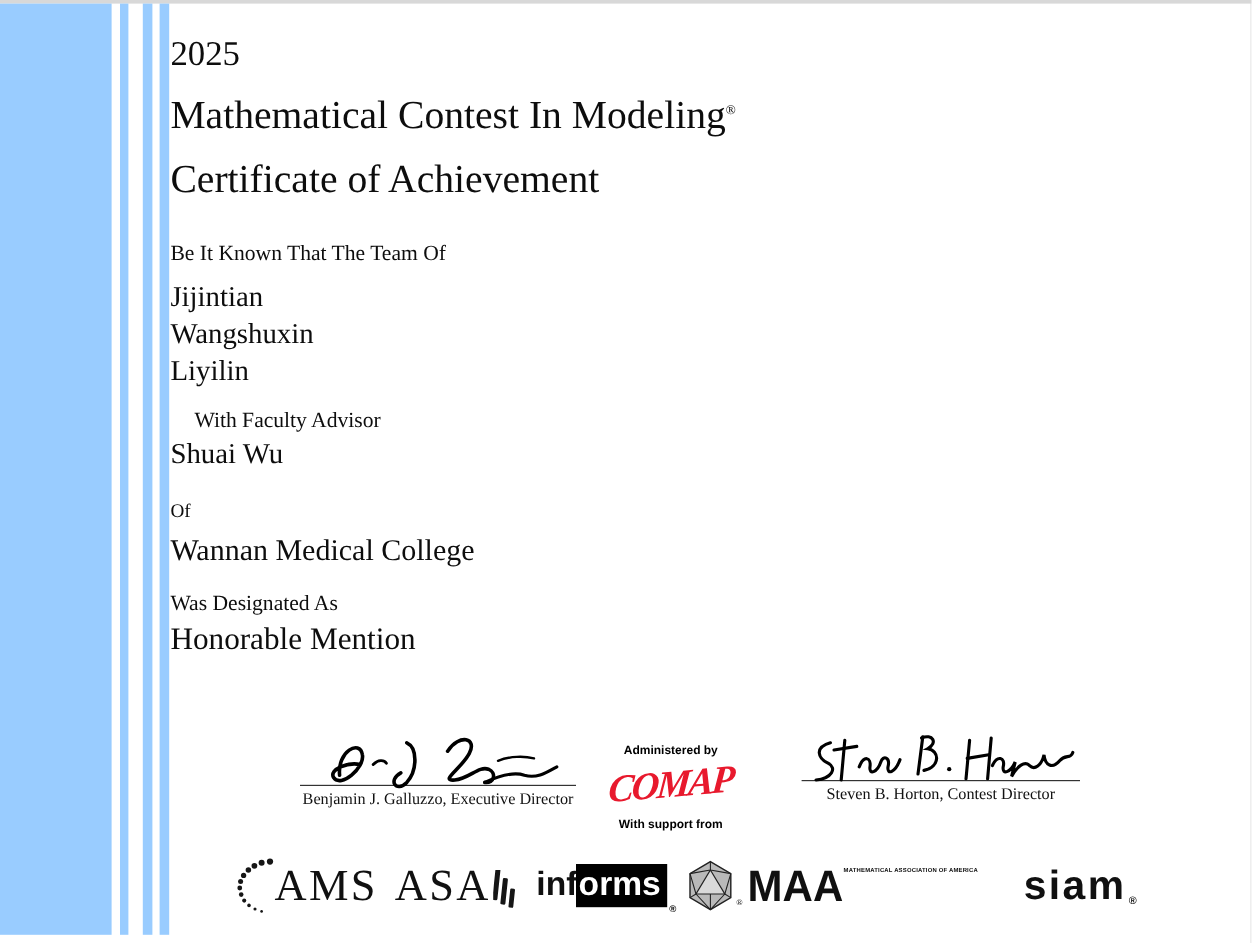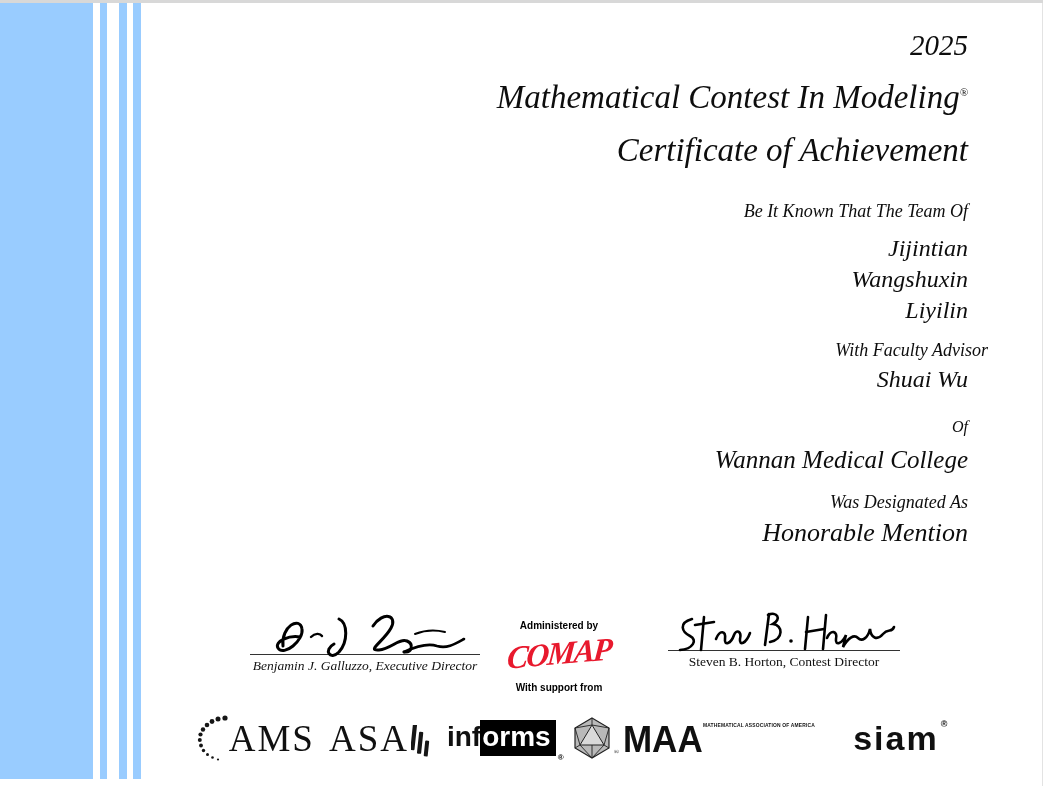--- a/index.html
+++ b/index.html
@@ -10,37 +10,37 @@
   }
   #page{position:absolute;inset:0;background:#fff;border-right:1px solid #e3e3e3;}
   .top-border{position:absolute;top:0;left:0;width:1043px;height:3px;background:#d8d8d8;}
   
   .blue{position:absolute;top:3px;height:776px;background:#99ccff;}
   .band{left:0;width:93px;}
   .stripe1{left:100px;width:7px;}
   .stripe2{left:119px;width:8px;}
   .stripe3{left:133px;width:8px;}
   
-  .cline{position:absolute;left:142px;width:826px;text-align:right;color:#0d0d0d;font-style:italic;}
+  .cline{position:absolute;left:142px;width:826px;text-align:left;color:#0d0d0d;}
   .year{top:29px;font-size:29px;}
   .title{top:79px;font-size:33px;}
   .title sup{font-size:11px;vertical-align:super;}
   .subtitle{top:132px;font-size:33px;}
   .intro{font-size:18px;}
   .team-intro{top:201px;}
   .names{top:233px;font-size:24px;line-height:31px;}
   .advisor-intro{top:340px;padding-left:20px;}
   .advisor-name{top:366px;font-size:24px;}
   .of{top:418px;font-size:16px;}
   .institution{top:446px;font-size:25px;}
   .designated{top:492px;}
   .designation{top:518px;font-size:26px;}
   
   .sigblock{position:absolute;text-align:center;}
-  .sig-left{left:250px;top:606px;width:230px;font-style:italic;}
+  .sig-left{left:250px;top:606px;width:230px;}
   .sig-right{left:668px;top:610px;width:232px;}
   .sigline{border-top:1.5px solid #333;width:100%;margin-top:-6px;}
   .siglabel{font-size:13.5px;margin-top:3px;color:#111;}
   .sig-svg{display:block;margin:0 auto;}
   .center-block{left:500px;top:620px;width:118px;position:absolute;text-align:center;}
   .small-bold{font-family:"Liberation Sans",sans-serif;font-weight:bold;font-size:10px;color:#000;}
   .comap{
     font-family:"Liberation Serif",serif;font-style:italic;font-weight:bold;
     font-size:32px;letter-spacing:-2px;margin:4px 0 10px 0;
     transform:rotate(-5deg) skewX(-10deg);display:inline-block;
@@ -51,21 +51,21 @@
   .ams-text,.asa-text{font-family:"Liberation Serif",serif;font-size:37px;letter-spacing:2px;}
   .asa-bars{margin-left:2px;margin-top:10px;}
   .informs{font-family:"Liberation Sans",sans-serif;font-weight:bold;font-size:28px;align-items:baseline;position:relative;}
   .informs .boxed{background:#000;color:#fff;padding:1px 5px 3px 2px;margin-left:-1px;}
   .informs .reg{position:absolute;right:-8px;bottom:-6px;font-size:8px;color:#000;}
   .maa{gap:4px;}
   .maa-txt{display:flex;line-height:1;font-family:"Liberation Sans",sans-serif;}
   .maa-name{font-weight:bold;font-size:35px;transform:scaleY(1.05);}
   .maa-caption{font-size:6px;font-weight:bold;letter-spacing:0.2px;transform:scale(0.82);transform-origin:left top;white-space:nowrap;margin-top:2px;}
   .maa-reg{font-size:7px;align-self:flex-end;margin:0 0 4px -4px;}
-  .siam{font-family:"Liberation Sans",sans-serif;font-weight:bold;font-size:34px;letter-spacing:2px;align-items:flex-start;}
+  .siam{font-family:"Liberation Sans",sans-serif;font-weight:bold;font-size:34px;letter-spacing:2px;align-items:flex-end;}
   .siam-reg{font-size:9px;margin:0 0 3px 2px;}
 </style>
 </head>
 <body>
 
 <div id="page">
   <div class="top-border"></div>
 
   <div class="blue band"></div>
   <div class="blue stripe1"></div>

